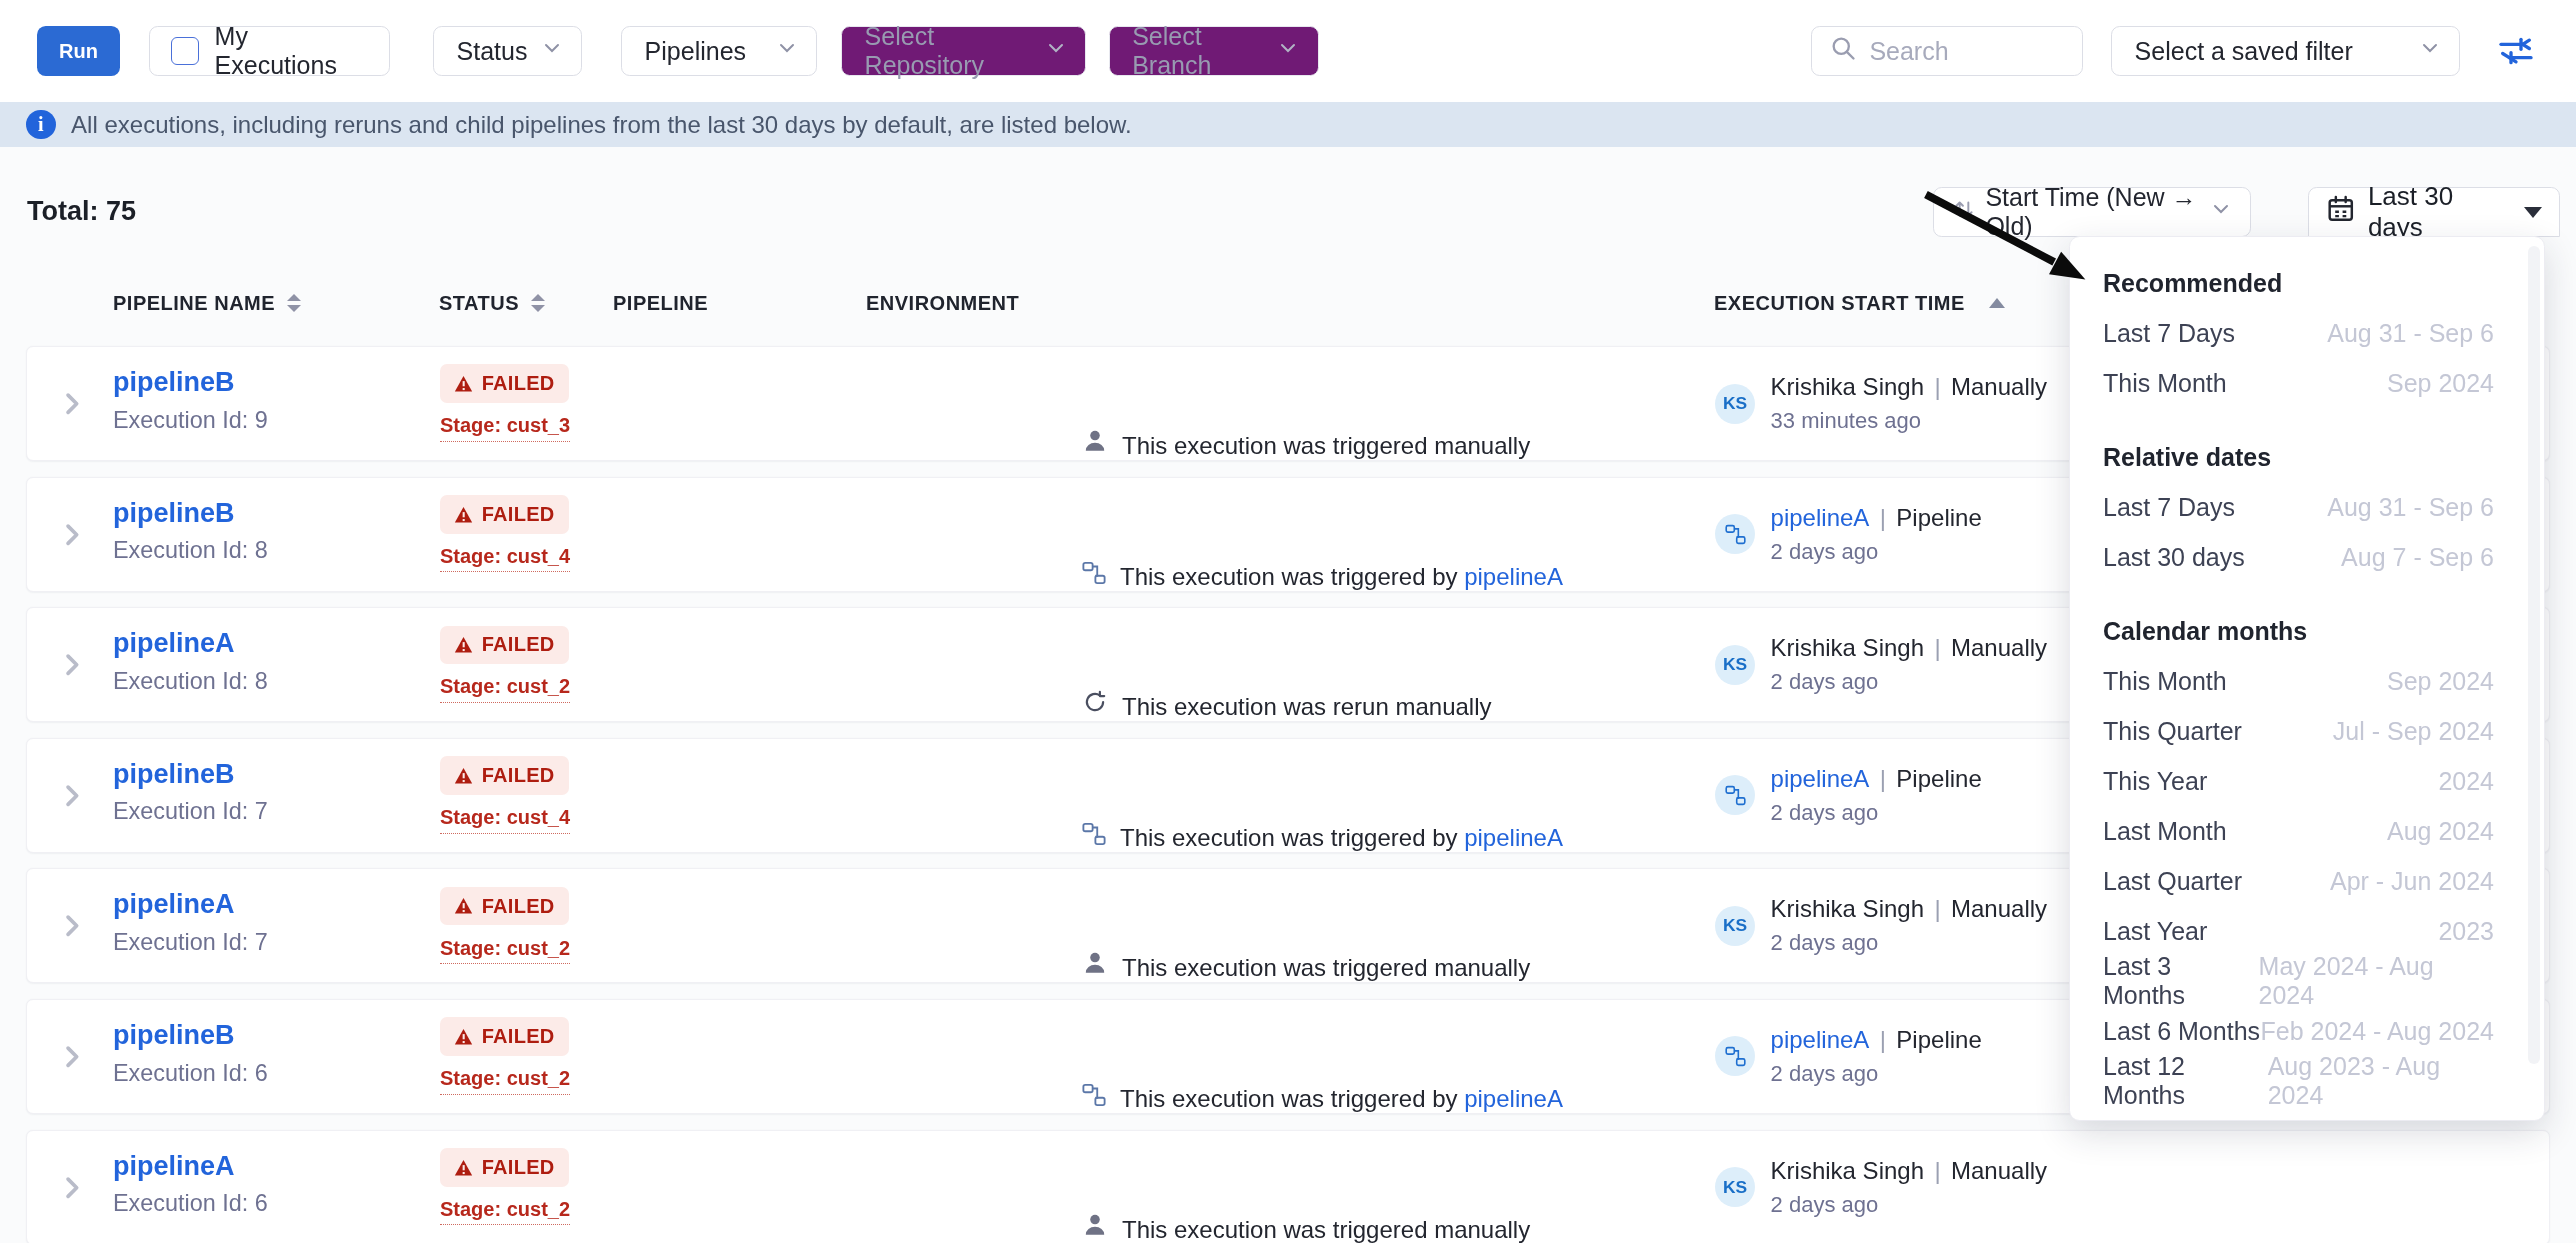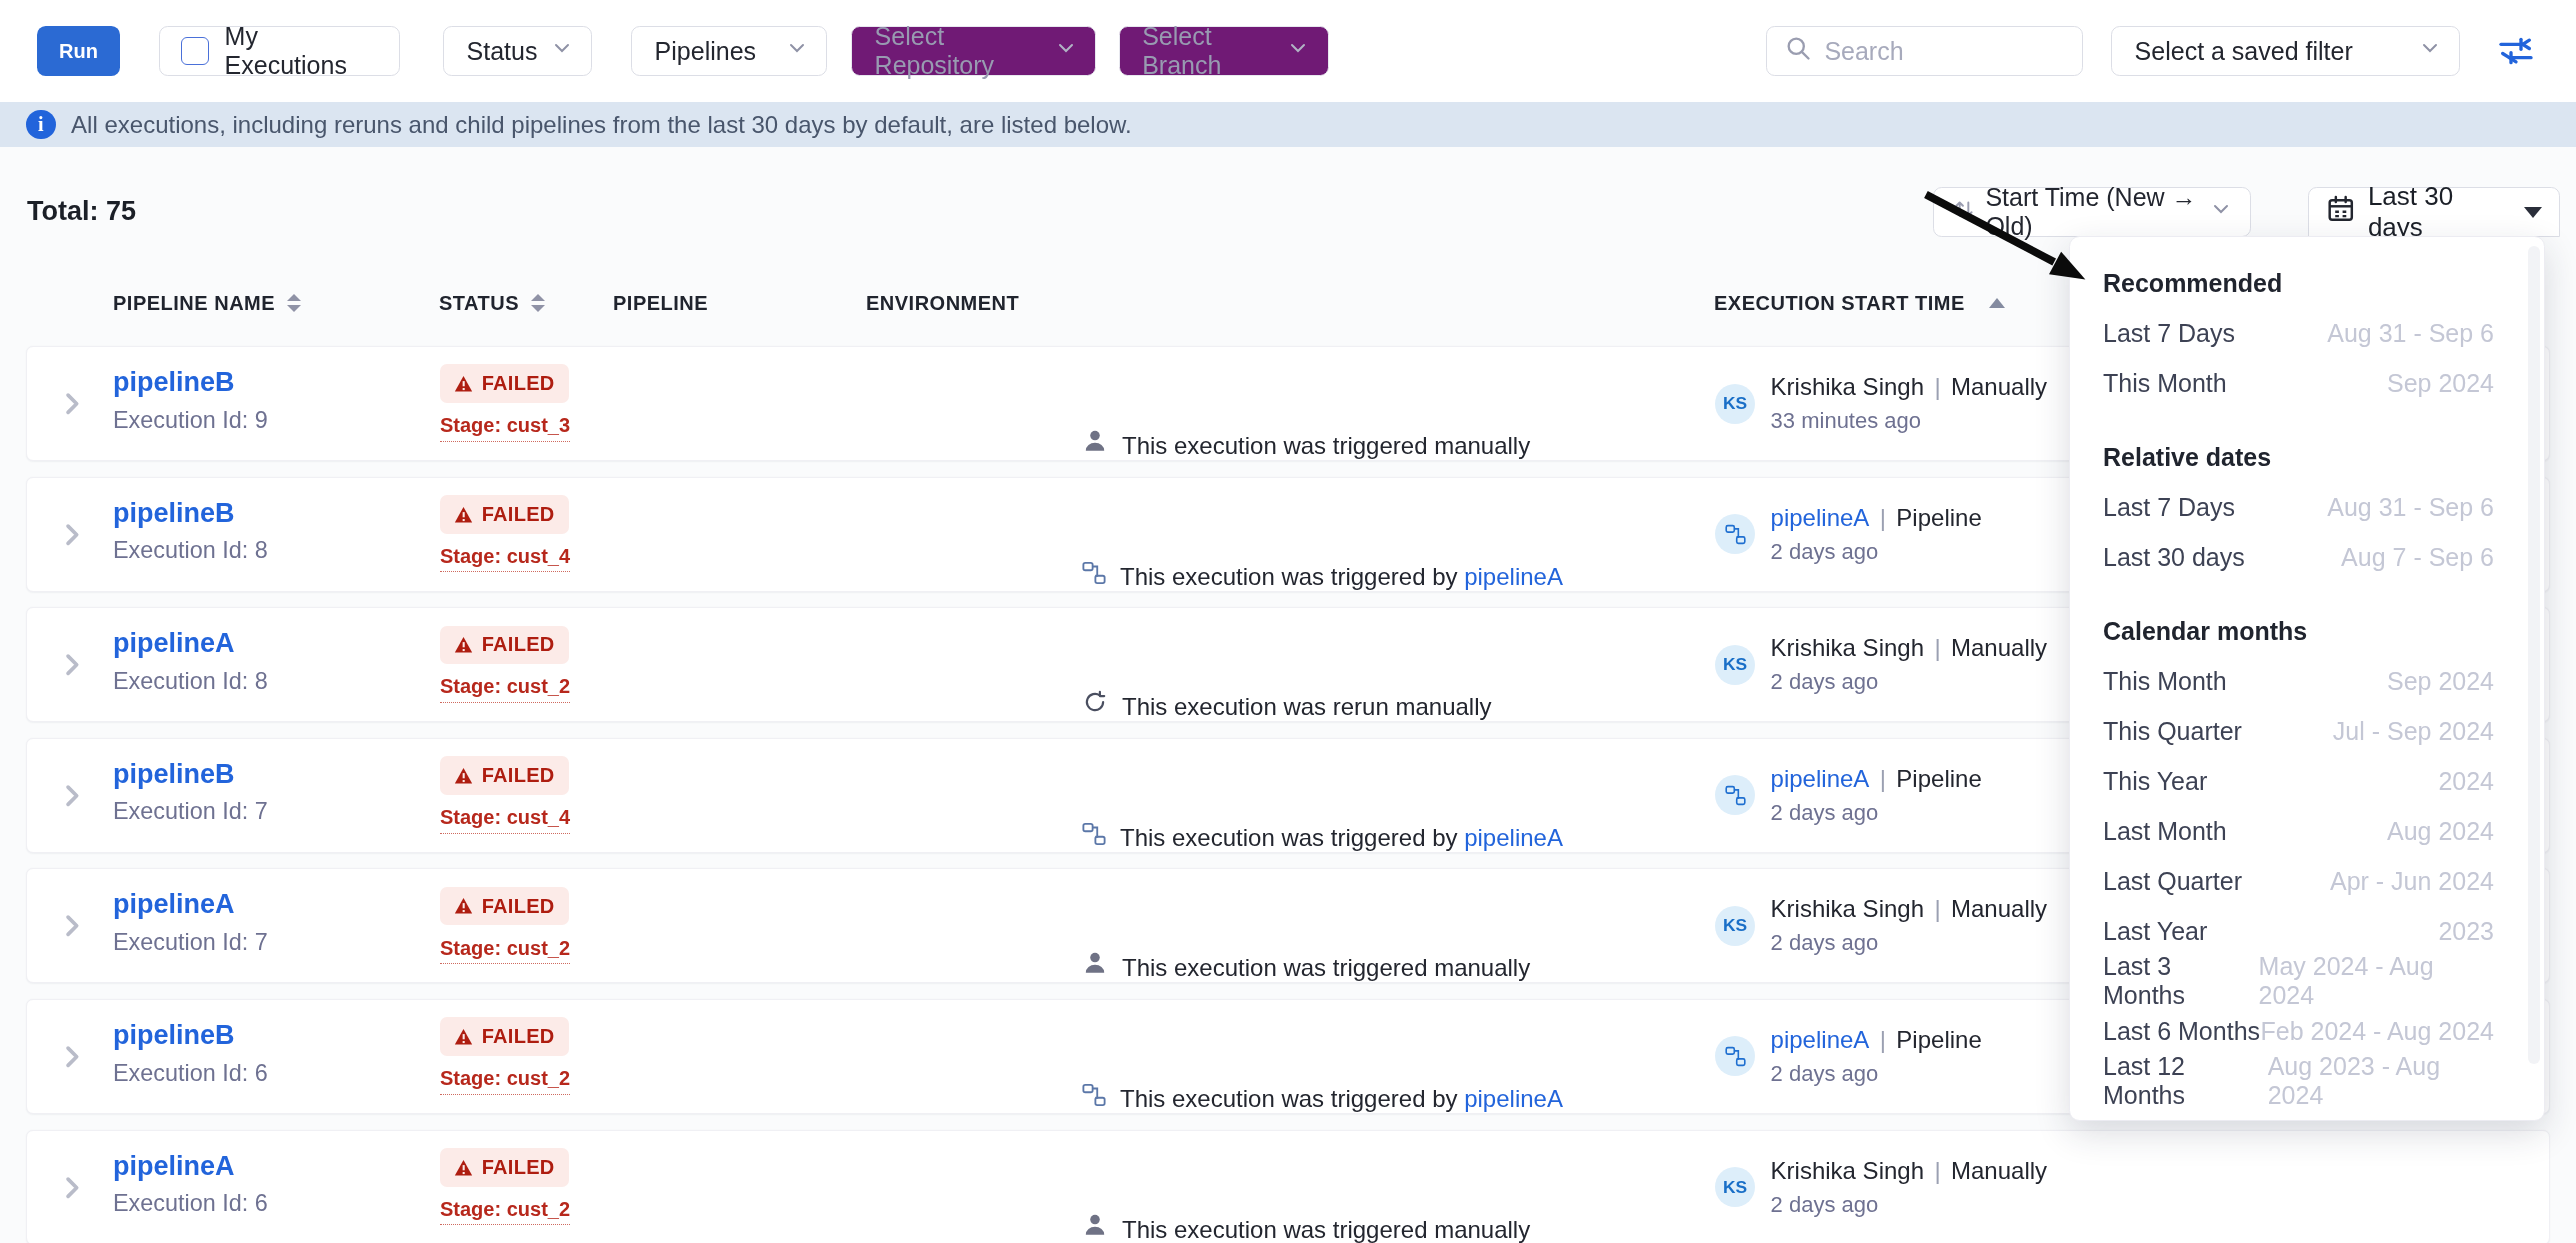--- a/index.html
+++ b/index.html
@@ -9,29 +9,29 @@
     background:#fafbfc; font-family:"Liberation Sans", sans-serif; color:#1b1f27;
   }
 
   
   .topbar { position:absolute; top:0; left:0; right:0; height:102px; background:#fff;
             display:flex; align-items:center; padding:0 38px 0 37px; z-index:5; }
   .btn-run { width:83px; height:50px; background:#2b6ad3; color:#fff; font-size:20px; font-weight:bold;
              border:none; border-radius:8.7px; font-family:inherit; cursor:pointer; }
   .ctrl { height:50px; border:1.7px solid #dcdee6; border-radius:8.7px; background:#fff;
           display:flex; align-items:center; font-size:25px; color:#23262f; }
-  .chk-wrap { margin-left:39px; width:241px; padding:0 21px; gap:15.6px; }
+  .chk-wrap { margin-left:29px; width:241px; padding:0 21px; gap:15.6px; }
   .chkbox { width:28px; height:28px; border:1.7px solid #4a70d9; border-radius:6px; background:#fff; flex:none; }
   .dd { justify-content:space-between; padding:0 17.4px 0 22.6px; }
   .dd-status    { margin-left:43px; width:149px; }
   .dd-pipelines { margin-left:39px; width:196px; }
   .dd-repo      { margin-left:24px; width:245px; }
   .dd-branch    { margin-left:22.6px; width:210px; }
   .disabled { background:#701a75; border-color:#e7e8ef; color:#989bb1; }
-  .search { margin-left:auto; width:317px; padding:0 17.4px; gap:12px; }
+  .search { margin-left:auto; width:272px; padding:0 17.4px; gap:12px; }
   .search input { border:none; outline:none; width:100%; font-size:25px; color:#23262f;
                   font-family:inherit; background:transparent; }
   .search input::placeholder { color:#a7aabc; }
   .saved { margin-left:28px; width:349px; }
   .filter-ic { margin-left:33px; width:45px; height:45px; display:flex; align-items:center;
                justify-content:center; cursor:pointer; }
 
   
   .banner { position:absolute; top:102px; left:0; right:0; height:45px; background:#dbe5f1;
             display:flex; align-items:center; gap:15.6px; padding-left:26px;

